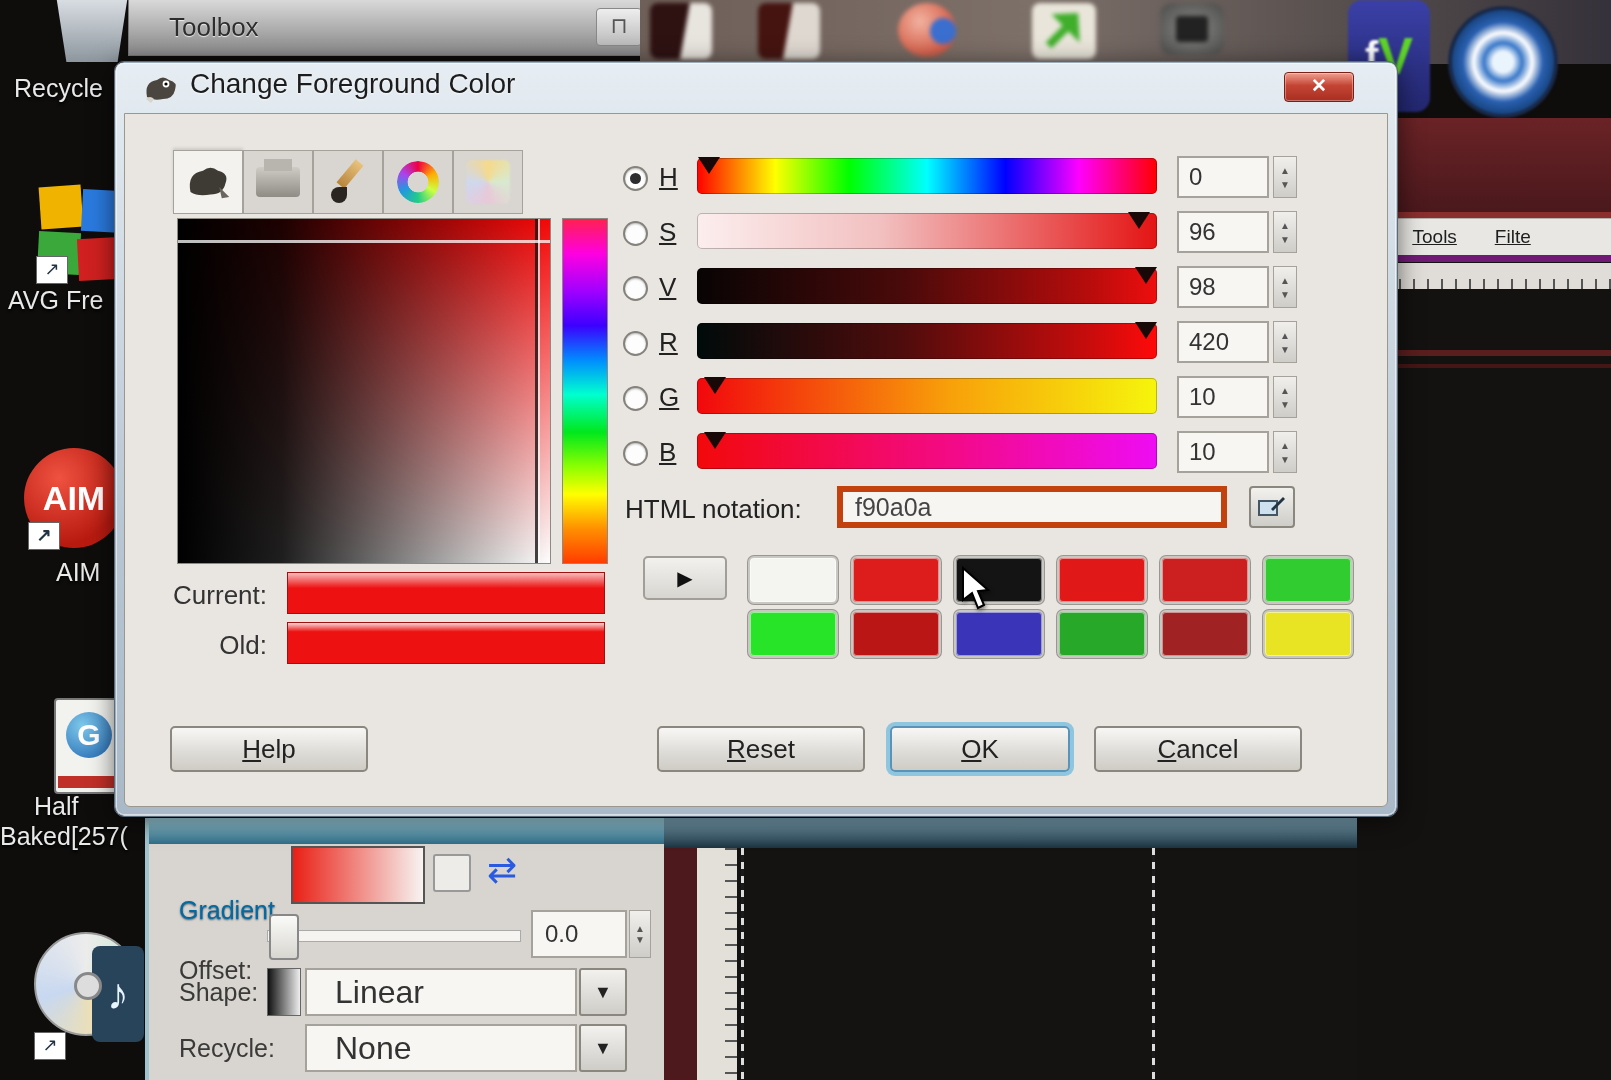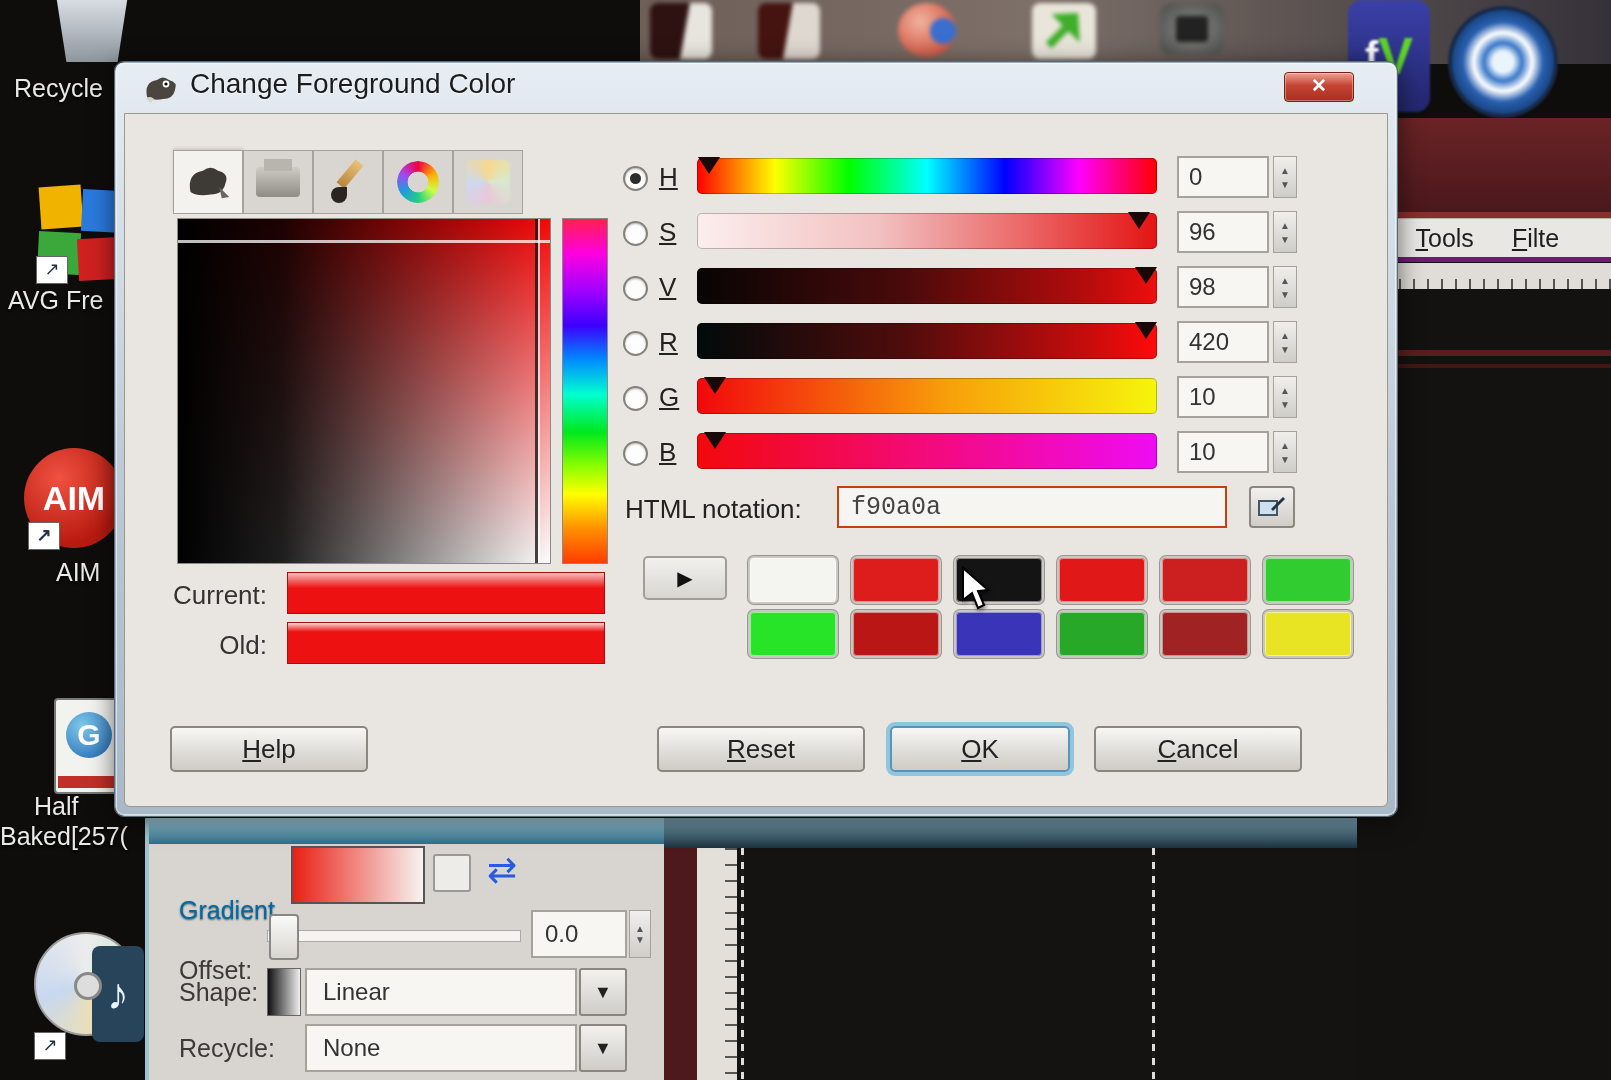--- a/index.html
+++ b/index.html
@@ -55,22 +55,22 @@
   #flv-icon b{color:#5fd42a;font-size:52px;}
   #eye-icon{left:1448px;top:6px;width:102px;height:104px;border-radius:50%;filter:blur(0.8px);
     background:radial-gradient(circle,#eaf4fc 14%,#3a78c8 26%,#ffffff 40%,#2a60b0 55%,#16437e 72%,#0e2c5e 100%);
     border:4px solid #1a2a4a;}
 
   
   #imgwin-right{left:1357px;top:118px;width:254px;height:962px;background:#141210;}
   #iwr-maroon{position:absolute;left:0;top:0;width:100%;height:94px;
     background:linear-gradient(#6a2326,#4a181c);border-bottom:6px solid #8a2e2e;}
   #iwr-menubar{position:absolute;left:0;top:100px;width:100%;height:44px;background:#e9e7e3;
-    border-top:1px solid #b5b2ad;border-bottom:5px solid #701a75;
-    display:flex;align-items:center;gap:38px;font-size:25px;color:#1e1e1e;padding-left:8px;box-sizing:border-box;}
+    border-top:1px solid #b5b2ad;border-bottom:7px solid #701a75;
+    display:flex;align-items:center;gap:38px;font-size:19px;color:#1e1e1e;padding-left:8px;box-sizing:border-box;text-decoration:underline;}
   #iwr-ruler{position:absolute;left:0;top:145px;width:100%;height:26px;background:#e0ddd8;
     background-image:repeating-linear-gradient(to right,#555 0 2px,transparent 2px 14px);
     background-size:100% 10px;background-position:0 100%;background-repeat:no-repeat;}
   .iwr-line1{position:absolute;left:0;top:232px;width:100%;height:6px;background:#5a1e1e;}
   .iwr-line2{position:absolute;left:0;top:246px;width:100%;height:4px;background:#451616;}
 
   
   #imgwin-bottom{left:655px;top:818px;width:702px;height:262px;background:#151311;}
   #iwb-band{position:absolute;left:0;top:0;width:100%;height:30px;
     background:linear-gradient(#7fa8bc,#1c3340);}
@@ -92,21 +92,21 @@
   #to-grad-btn{position:absolute;left:284px;top:36px;width:34px;height:34px;background:#eeece8;border:2px solid #999;border-radius:3px;}
   #to-grad-rev{position:absolute;left:330px;top:30px;width:46px;height:44px;color:#2a5adf;font-size:36px;line-height:44px;text-align:center;}
   #to-offset-track{position:absolute;left:118px;top:112px;width:252px;height:10px;background:#f5f4f1;border:1px solid #aaa;}
   #to-offset-handle{position:absolute;left:120px;top:96px;width:26px;height:42px;background:linear-gradient(#fafaf8,#d8d6d0);border:2px solid #888;border-radius:4px;}
   .to-spin{position:absolute;background:#f7f6f3;border:2px solid #a5a29b;font-size:24px;color:#333;
     display:flex;align-items:center;padding-left:12px;box-sizing:border-box;}
   .to-spinner{position:absolute;width:22px;background:linear-gradient(#f0efec,#cfcdc8);border:1px solid #a5a29b;
     display:flex;flex-direction:column;align-items:center;justify-content:center;font-size:10px;color:#555;box-sizing:border-box;}
   #to-shape-thumb{position:absolute;left:118px;top:150px;width:32px;height:46px;background:linear-gradient(to right,#111,#eee);border:1px solid #666;}
   .to-combo{position:absolute;left:156px;width:272px;height:48px;background:#f7f6f3;border:2px solid #a5a29b;
-    font-size:24px;color:#333;display:flex;align-items:center;padding-left:16px;box-sizing:border-box;}
+    font-size:32px;color:#333;display:flex;align-items:center;padding-left:28px;box-sizing:border-box;}
   .to-dropbtn{position:absolute;left:430px;width:48px;height:48px;background:linear-gradient(#f2f1ee,#cfcdc8);
     border:2px solid #8a877f;border-radius:3px;text-align:center;line-height:44px;font-size:18px;color:#222;box-sizing:border-box;}
 
   
   #dialog{left:115px;top:62px;width:1280px;height:752px;border-radius:9px;
     background:linear-gradient(#e6edf3,#b9c7d4 60%,#a9b9c8);
     border:1px solid #64748233;outline:1px solid #5a6a78;
     box-shadow:0 4px 26px rgba(0,0,0,.6), inset 0 0 0 1px rgba(255,255,255,.55);}
   #dlg-titlebar{position:absolute;left:0;top:0;width:100%;height:42px;display:flex;align-items:center;}
   #dlg-title{margin-left:74px;font-size:28px;color:#1c1c1c;text-shadow:0 1px 2px rgba(255,255,255,.8);}
@@ -161,21 +161,21 @@
     border-right:11px solid transparent;border-top:17px solid #180808;transform:translateX(-11px);}
   .spin{position:absolute;left:556px;top:0;width:92px;height:42px;background:#f7f6f3;border:2px solid #a5a29b;
     font-size:24px;color:#333;display:flex;align-items:center;padding-left:10px;box-sizing:border-box;}
   .spinner{position:absolute;left:652px;top:0;width:24px;height:42px;background:linear-gradient(#f0efec,#cfcdc8);
     border:1px solid #a5a29b;display:flex;flex-direction:column;align-items:center;justify-content:center;
     gap:3px;font-size:10px;color:#555;box-sizing:border-box;}
 
   
   #notation-label{position:absolute;left:500px;top:380px;font-size:26px;color:#222;}
   #notation-field{position:absolute;left:712px;top:372px;width:390px;height:42px;background:#f6f5f2;
-    border:2px solid #c2410c;font-size:25px;color:#444;display:flex;align-items:center;padding-left:12px;box-sizing:border-box;font-family:Liberation Mono, monospace;}
+    border:6px solid #c2410c;font-size:25px;color:#444;display:flex;align-items:center;padding-left:12px;box-sizing:border-box;}
   #notation-pick{position:absolute;left:1124px;top:372px;width:46px;height:42px;
     background:linear-gradient(#f2f1ee,#cfcdc8);border:2px solid #8a877f;border-radius:4px;
     display:flex;align-items:center;justify-content:center;box-sizing:border-box;}
 
   
   #swatch-menu-btn{position:absolute;left:518px;top:442px;width:84px;height:44px;border-radius:5px;
     background:linear-gradient(#f2f1ee,#d7d5d0);border:2px solid #a19e98;color:#111;font-size:20px;
     text-align:center;line-height:40px;box-sizing:border-box;}
   .swatch{position:absolute;width:86px;height:44px;border:2px solid #c9c7c2;border-radius:6px;
     box-shadow:0 0 0 1px #9a9792, inset 0 0 0 1px rgba(255,255,255,.5);}
@@ -223,20 +223,24 @@
   <div class="abs desk-label" style="left:34px;top:792px;">Half</div>
   <div class="abs desk-label" style="left:0px;top:822px;">Baked[257(</div>
 
   <div class="abs" id="music-icon">
     <div id="music-cd"></div>
     <div id="music-note">♪</div>
     <div id="music-hole"></div>
     <div class="shortcut-ovl" style="left:0;bottom:0;">↗</div>
   </div>
 
+  <div class="abs" id="toolbox-titlebar">
+    <span id="toolbox-title">Toolbox</span>
+    <div id="toolbox-btn">⊓</div>
+  </div>
 
   <div class="abs" id="dock">
     <div id="dock-icons">
       <div class="dock-ic" style="left:10px;width:62px;background:linear-gradient(100deg,#2e1212 55%,#e8e4de 56%);"></div>
       <div class="dock-ic" style="left:118px;width:62px;background:linear-gradient(100deg,#451410 48%,#ded8d0 49%);"></div>
       <div class="dock-ic" style="left:258px;width:58px;height:54px;border-radius:50%;background:radial-gradient(circle at 38% 34%,#f2b2a0,#d86a55 58%,#b04030);"></div>
       <div class="dock-ic" style="left:290px;top:18px;width:26px;height:26px;border-radius:50%;background:#3a6ecf;"></div>
       <div class="dock-ic" style="left:392px;width:64px;background:#e9e5da;"></div>
       <div class="dock-ic" style="left:402px;top:10px;width:44px;height:40px;background:#3fae2a;clip-path:polygon(0 60%,55% 60%,55% 100%,100% 45%,55% 0,55% 40%,0 40%);transform:rotate(-45deg);"></div>
       <div class="dock-ic" style="left:520px;width:64px;height:52px;background:radial-gradient(#8a8a88,#4a4a48);border-radius:12px;"></div>

